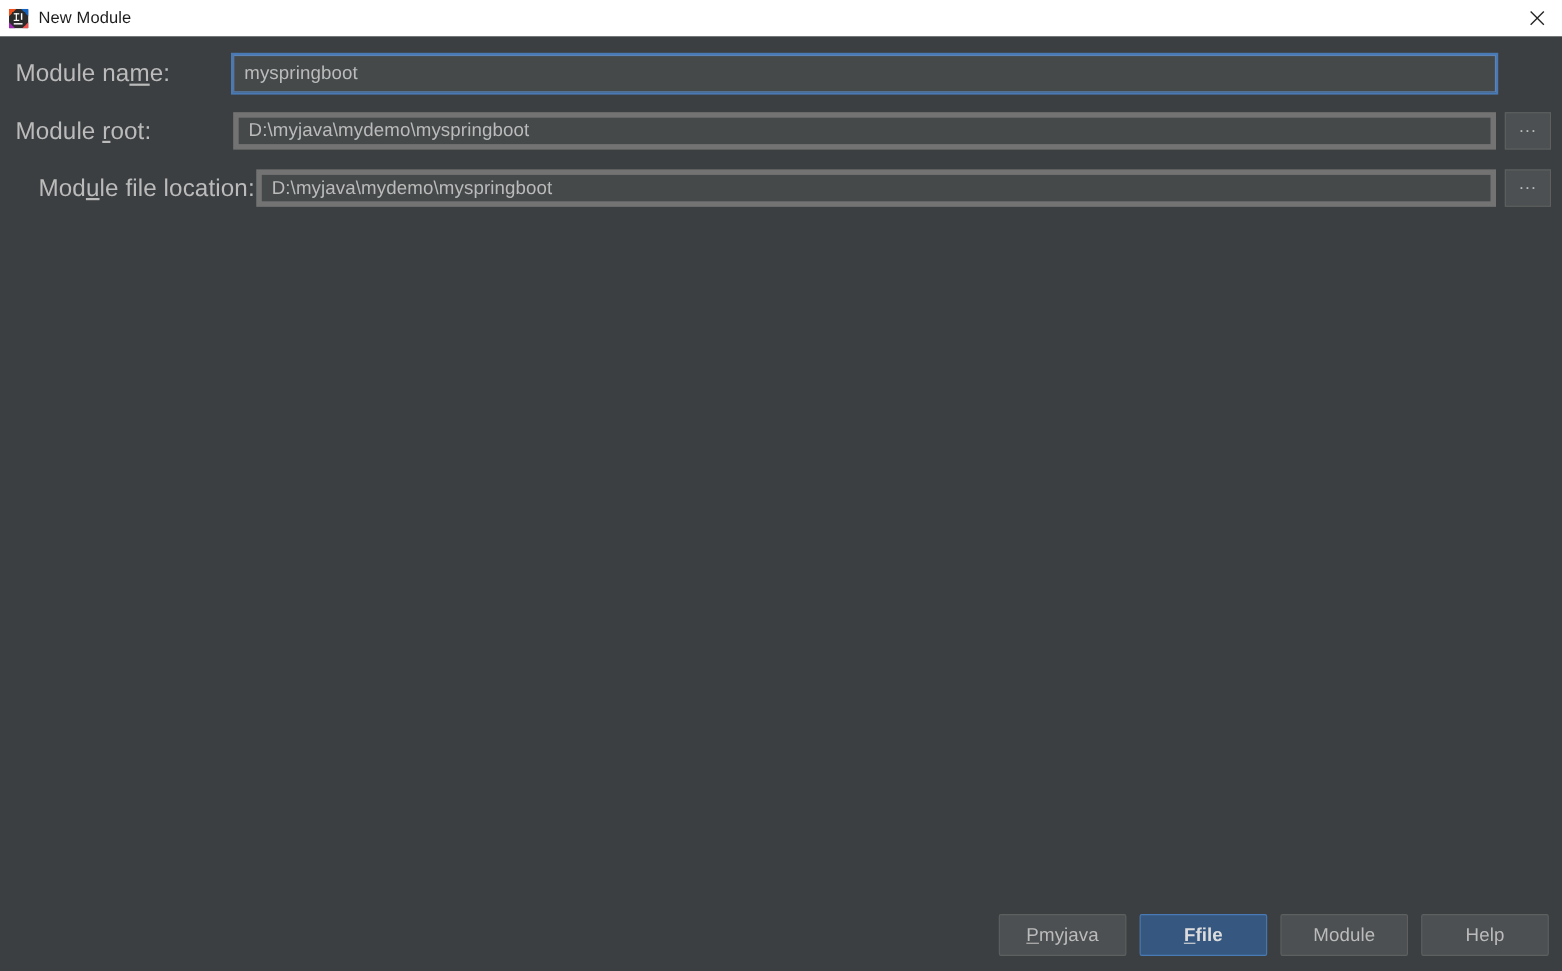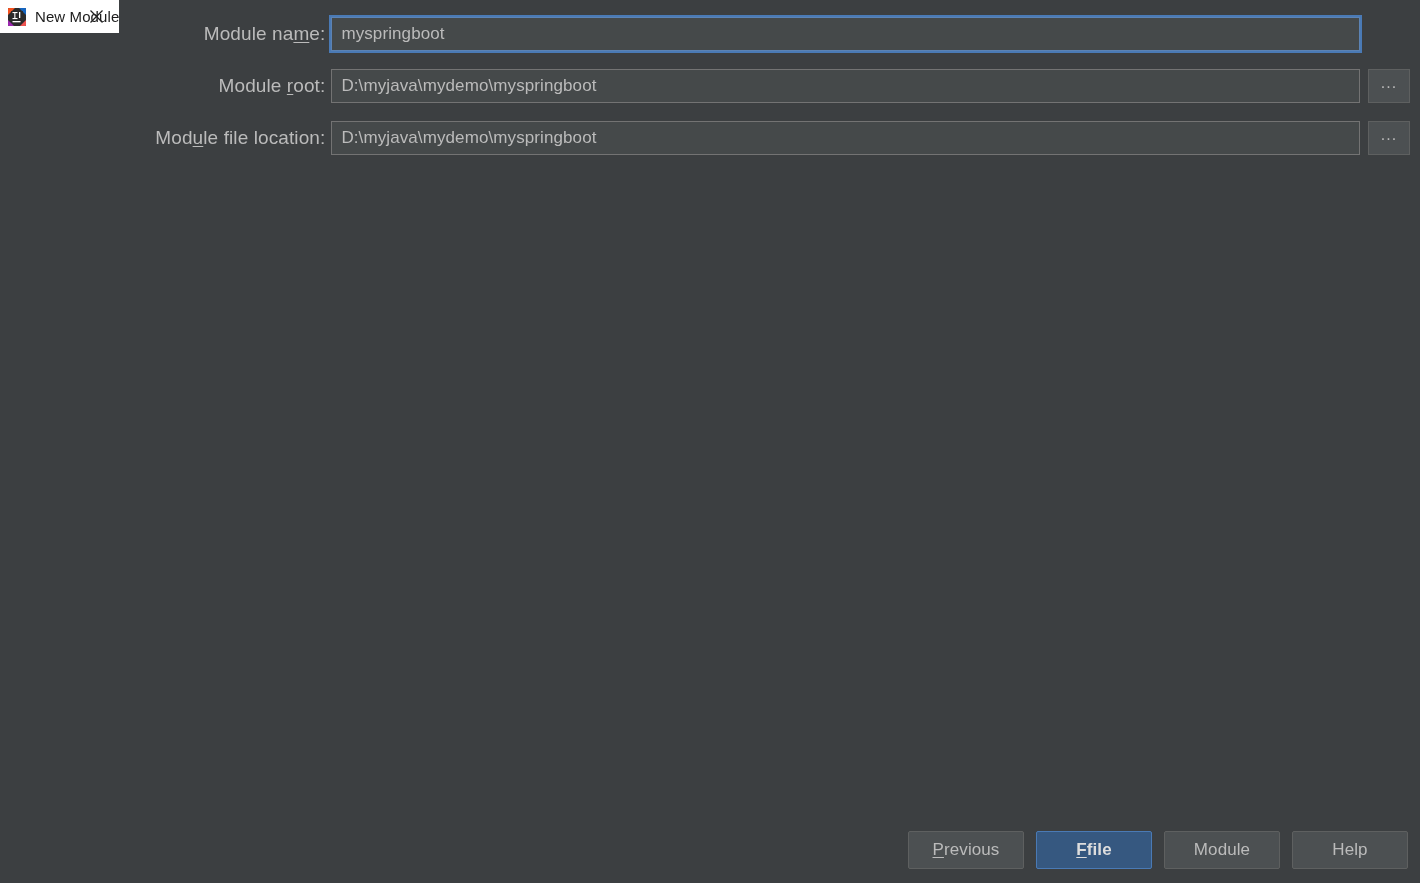--- a/index.html
+++ b/index.html
@@ -14,21 +14,21 @@
     font-family: "Liberation Sans", sans-serif;
     -webkit-font-smoothing: antialiased;
   }
 
   .dialog {
     position: relative;
     width: 1420px;
     height: 883px;
     background: #3c3f41;
     display: flex;
-    flex-direction: row;
+    flex-direction: column;
   }
 
   
   .titlebar {
     height: 33px;
     min-height: 33px;
     background: #ffffff;
     display: flex;
     align-items: center;
     padding: 0 0 0 8px;
@@ -77,43 +77,43 @@
     right: 0;
     padding: 14px 10px 0 14px;
     box-sizing: border-box;
   }
   .form-row {
     display: flex;
     align-items: center;
     height: 40px;
     margin-bottom: 12px;
   }
-  .form-row:last-child { margin-bottom: 0; }
+  .form-row:last-child { margin-bottom: 0; margin-left: 21px; }
 
   .field-label {
     width: 198px;
     min-width: 198px;
-    font-size: 19px;
-    color: #bbbbbb;
-    text-align: right;
+    font-size: 22px;
+    color: #bbbbbb;
+    text-align: left;
     white-space: nowrap;
     padding-right: 6px;
     box-sizing: border-box;
     letter-spacing: 0.1px;
   }
   .field-label .mn {
     text-decoration: underline;
     text-underline-offset: 2px;
   }
 
   .text-input {
     flex: 1 1 auto;
     height: 34px;
     background: #45494a;
-    border: 1px solid #737373;
+    border: 5px solid #737373;
     box-sizing: border-box;
     display: flex;
     align-items: center;
     padding: 0 9px;
     font-size: 17px;
     color: #bbbbbb;
     white-space: nowrap;
     overflow: hidden;
     letter-spacing: 0.1px;
   }
@@ -254,21 +254,21 @@
           <div class="browse-btn">...</div>
         </div>
       </div>
 
     </div>
 
     <div class="footer">
       <div class="btn">
           <span></span>
           <span class="mn">P</span>
-          <span>revious</span>
+          <span>myjava</span>
         </div>
       <div class="btn default">
           <span></span>
           <span class="mn">F</span>
           <span>file</span>
         </div>
       <div class="btn">
           <span>Module</span>
           <span class="mn"></span>
           <span></span>

